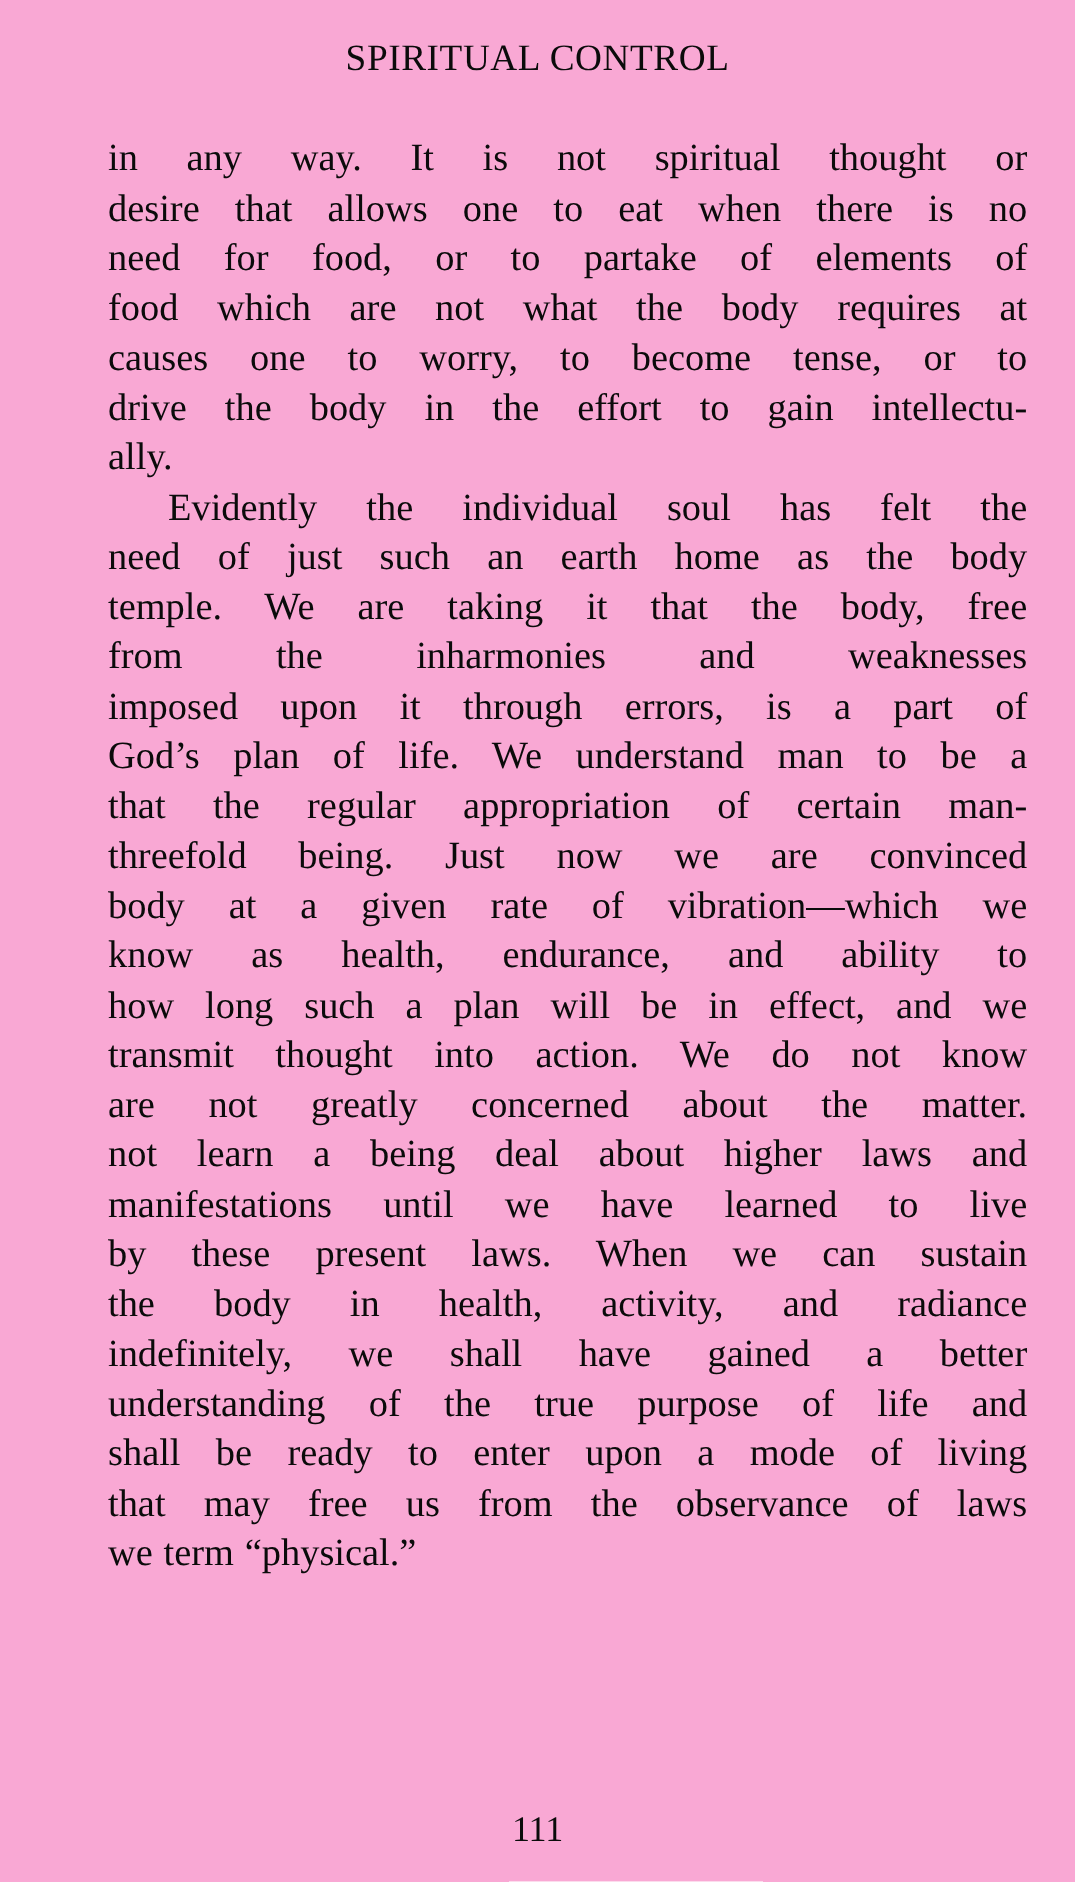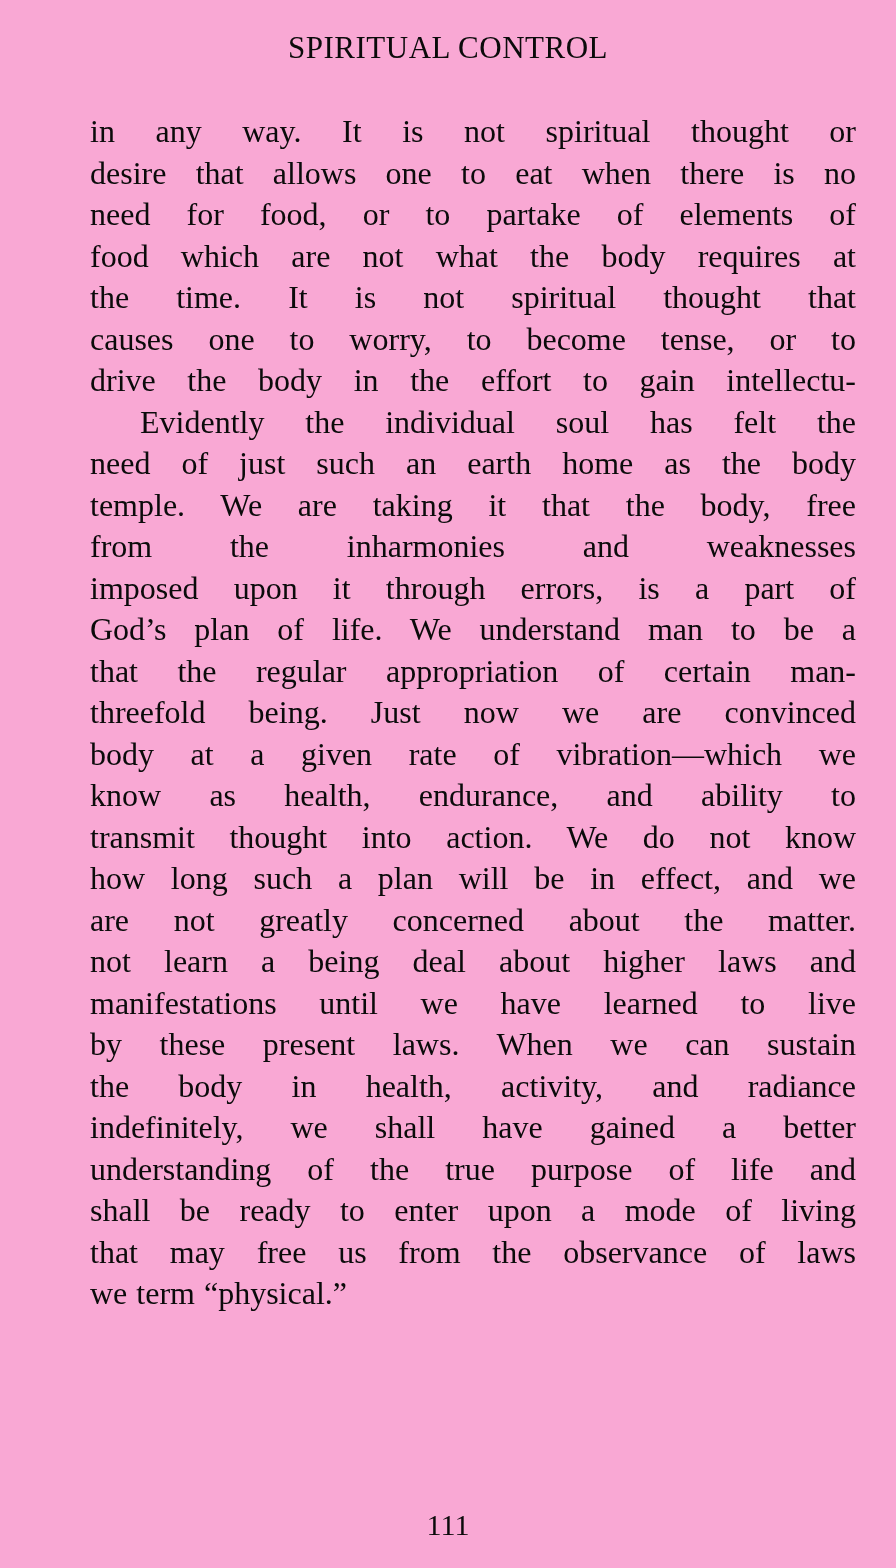--- a/index.html
+++ b/index.html
@@ -62,38 +62,38 @@
 
   <div class="header">SPIRITUAL CONTROL</div>
 
   <div class="content">
 
     <div>
       <div class="line">in any way. It is not spiritual thought or</div>
       <div class="line">desire that allows one to eat when there is no</div>
       <div class="line">need for food, or to partake of elements of</div>
       <div class="line">food which are not what the body requires at</div>
-      <div class="line">the time. It is not spiritual thought that</div>
       <div class="line">causes one to worry, to become tense, or to</div>
       <div class="line">drive the body in the effort to gain intellectu-</div>
+      <div class="line last">ally.</div>
     </div>
 
     <div>
       <div class="line indent">Evidently the individual soul has felt the</div>
       <div class="line">need of just such an earth home as the body</div>
       <div class="line">temple. We are taking it that the body, free</div>
       <div class="line">from the inharmonies and weaknesses</div>
       <div class="line">imposed upon it through errors, is a part of</div>
       <div class="line">God’s plan of life. We understand man to be a</div>
       <div class="line">that the regular appropriation of certain man-</div>
       <div class="line">threefold being. Just now we are convinced</div>
       <div class="line">body at a given rate of vibration—which we</div>
       <div class="line">know as health, endurance, and ability to</div>
+      <div class="line">how long such a plan will be in effect, and we</div>
       <div class="line">transmit thought into action. We do not know</div>
-      <div class="line">how long such a plan will be in effect, and we</div>
       <div class="line">are not greatly concerned about the matter.</div>
       <div class="line">not learn a being deal about higher laws and</div>
       <div class="line">manifestations until we have learned to live</div>
       <div class="line">by these present laws. When we can sustain</div>
       <div class="line">the body in health, activity, and radiance</div>
       <div class="line">indefinitely, we shall have gained a better</div>
       <div class="line">understanding of the true purpose of life and</div>
       <div class="line">shall be ready to enter upon a mode of living</div>
       <div class="line">that may free us from the observance of laws</div>
       <div class="line last">we term “physical.”</div>

